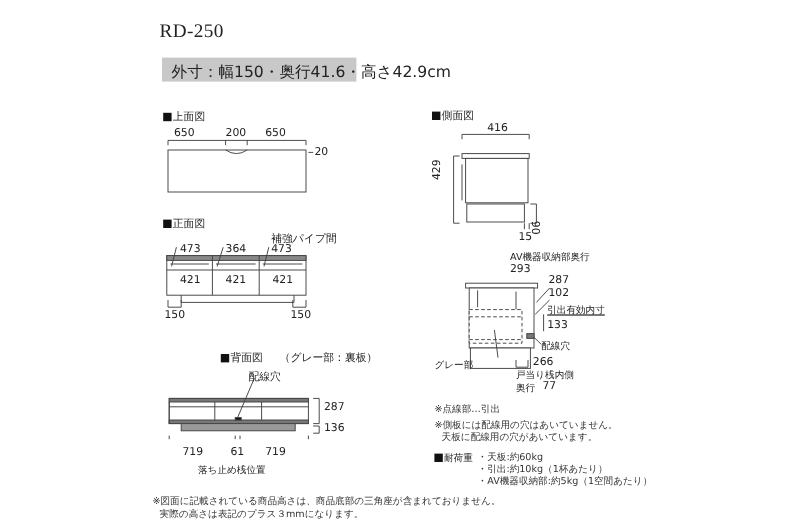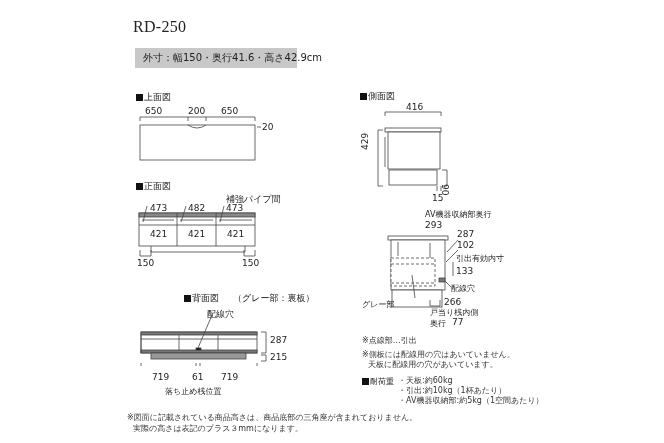--- a/index.html
+++ b/index.html
@@ -1,21 +1,21 @@
 <!DOCTYPE html>
 <html><head>
 <meta charset="utf-8">
 <style>
   html, body { margin: 0; padding: 0; background: #ffffff; }
   body { width: 664px; height: 443px; position: relative; overflow: hidden;
          font-family: "DejaVu Sans", sans-serif; color: #222; }
   .abs { position: absolute; }
   .title { left: 133px; top: 18px; font-family: "Liberation Serif", serif; font-size: 16px; color: #222; letter-spacing: 0.3px; }
   .specbar { left: 135px; top: 48px; width: 162px; height: 20px; background: #c8c8c8; }
-  .specbar span { position: absolute; left: 8px; top: 3px; font-size: 10px; color: #222; white-space: nowrap; }
+  .specbar span { position: absolute; left: 8px; top: 3px; font-size: 13px; color: #222; white-space: nowrap; }
   .sec { font-size: 9px; color: #222; white-space: nowrap; }
   .sec .sq { display: inline-block; width: 7px; height: 7px; background: #111; margin-right: 1px; vertical-align: -0.5px; }
   .lbl { font-size: 9px; color: #222; white-space: nowrap; }
   .small { font-size: 8px; color: #222; white-space: nowrap; }
   .note { font-size: 8px; color: #333; white-space: nowrap; line-height: 11px; }
   svg { position: absolute; left: 0; top: 0; }
 </style>
 </head>
 <body>
 
@@ -98,46 +98,46 @@
   </g>
 </svg>
 
 <div class="abs lbl" style="left:145px;top:106px;">650</div>
 <div class="abs lbl" style="left:188px;top:106px;">200</div>
 <div class="abs lbl" style="left:221px;top:106px;">650</div>
 <div class="abs lbl" style="left:262px;top:122px;">20</div>
 
 <div class="abs lbl" style="left:226px;top:193px;">補強パイプ間</div>
 <div class="abs lbl" style="left:150px;top:203px;">473</div>
-<div class="abs lbl" style="left:188px;top:203px;">482</div>
+<div class="abs lbl" style="left:188px;top:203px;">364</div>
 <div class="abs lbl" style="left:226px;top:203px;">473</div>
 <div class="abs lbl" style="left:150px;top:229px;">421</div>
 <div class="abs lbl" style="left:188px;top:229px;">421</div>
 <div class="abs lbl" style="left:227px;top:229px;">421</div>
 <div class="abs lbl" style="left:137px;top:258px;">150</div>
 <div class="abs lbl" style="left:242px;top:258px;">150</div>
 
 <div class="abs lbl" style="left:207px;top:308px;">配線穴</div>
 <div class="abs lbl" style="left:270px;top:335px;">287</div>
-<div class="abs lbl" style="left:270px;top:352px;">215</div>
+<div class="abs lbl" style="left:270px;top:352px;">136</div>
 <div class="abs lbl" style="left:152px;top:372px;">719</div>
 <div class="abs lbl" style="left:192px;top:372px;">61</div>
 <div class="abs lbl" style="left:221px;top:372px;">719</div>
 <div class="abs small" style="left:165px;top:386px;">落ち止め桟位置</div>
 
 <div class="abs lbl" style="left:406px;top:102px;">416</div>
 <div class="abs lbl" style="left:360px;top:150px;transform:rotate(-90deg);transform-origin:left top;">429</div>
 <div class="abs lbl" style="left:450px;top:184px;transform:rotate(90deg);transform-origin:left top;">90</div>
 <div class="abs lbl" style="left:432px;top:193px;">15</div>
 
 <div class="abs small" style="left:425px;top:209px;">AV機器収納部奥行</div>
 <div class="abs lbl" style="left:425px;top:220px;">293</div>
 <div class="abs lbl" style="left:457px;top:229px;">287</div>
 <div class="abs lbl" style="left:457px;top:240px;">102</div>
-<div class="abs small" style="left:456px;top:253px;">引出有効内寸</div>
+<div class="abs small" style="left:456px;top:253px;text-decoration:underline;">引出有効内寸</div>
 <div class="abs lbl" style="left:456px;top:266px;">133</div>
 <div class="abs small" style="left:451px;top:283px;">配線穴</div>
 <div class="abs small" style="left:362px;top:299px;">グレー部</div>
 <div class="abs lbl" style="left:400px;top:297px;margin-left:44px;">266</div>
 <div class="abs small" style="left:430px;top:307px;font-family:Liberation Serif, serif;">戸当り桟内側</div>
 <div class="abs small" style="left:430px;top:318px;">奥行</div>
 <div class="abs lbl" style="left:452px;top:317px;">77</div>
 
 <div class="abs note" style="left:362px;top:335px;">※点線部…引出</div>
 <div class="abs note" style="left:362px;top:349px;">※側板には配線用の穴はあいていません。</div>

